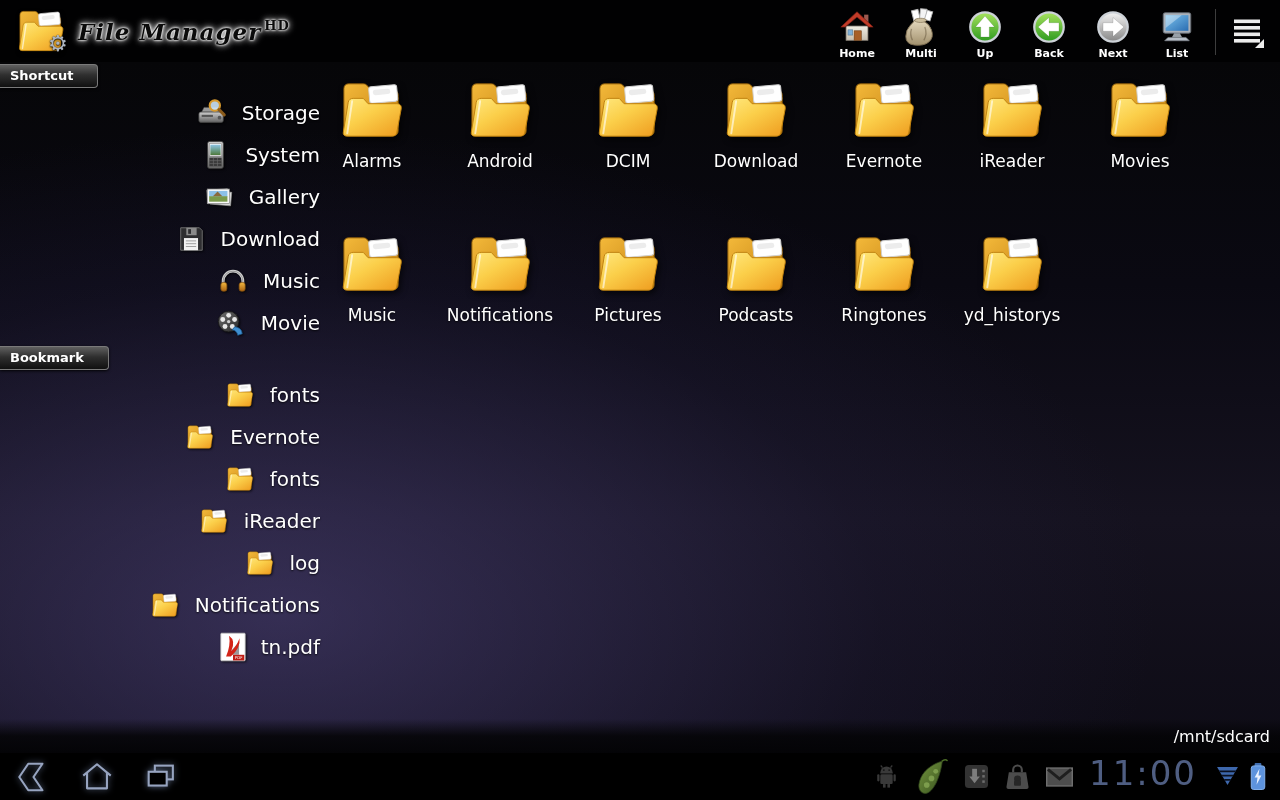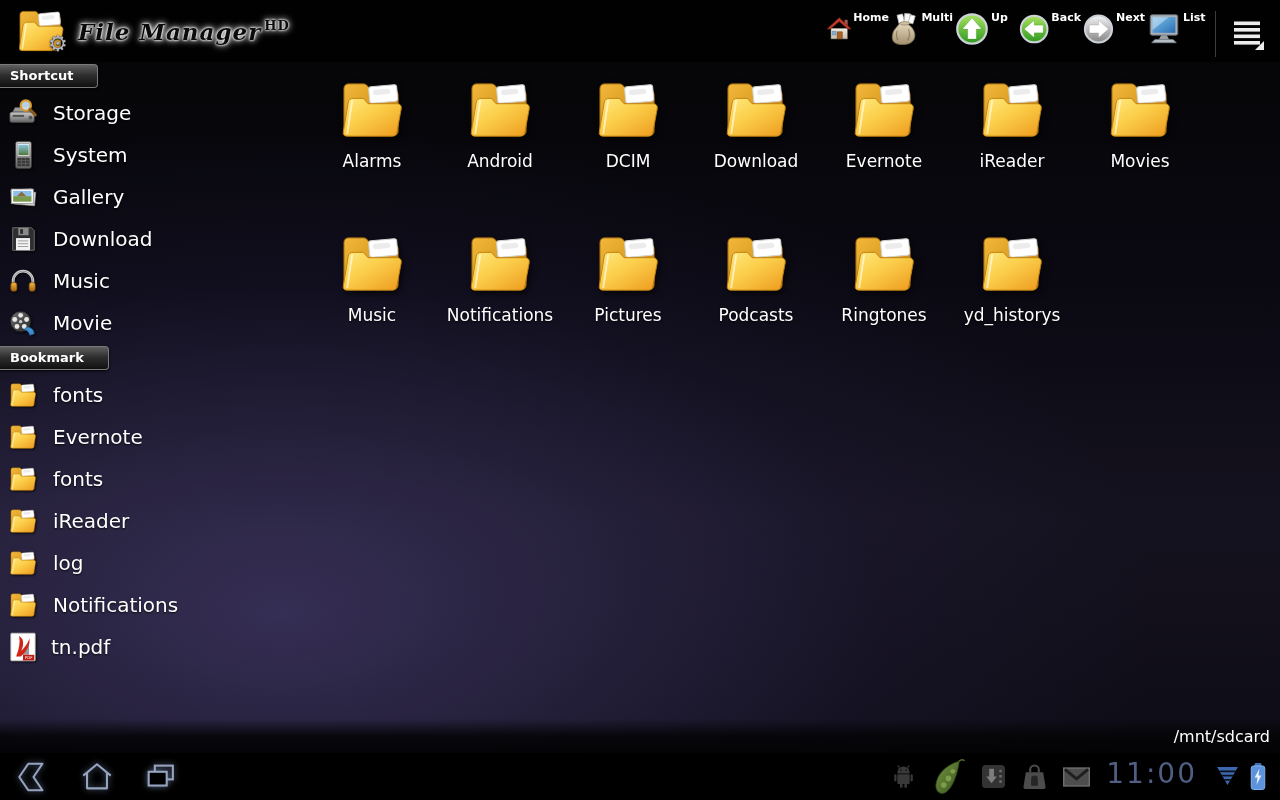--- a/index.html
+++ b/index.html
@@ -11,57 +11,57 @@
   
   .topbar{position:absolute;top:0;left:0;right:0;height:62px;background:#010102;display:flex;align-items:center;z-index:5;}
   .logo{display:flex;align-items:center;margin-left:14px;position:relative;cursor:default;}
   .logo-folder{width:54px;height:48px;filter:drop-shadow(1px 2px 2px rgba(0,0,0,.8));}
   .logo-gear{position:absolute;left:34px;top:24px;font-size:22px;color:#aeb6c2;text-shadow:0 1px 2px #000,0 0 1px #333;}
   .app-title{margin-left:10px;font-family:"DejaVu Serif","Liberation Serif",serif;font-style:italic;font-weight:bold;
     font-size:23px;color:#0b0b0b;letter-spacing:1px;
     text-shadow:0 0 2px #fff,0 0 3px #fff,0 0 6px rgba(255,255,255,.95),0 0 10px rgba(255,255,255,.6);text-align:center;}
   .app-hd{font-size:13px;vertical-align:10px;margin-left:3px;font-style:normal;font-weight:bold;}
   .toolbar{margin-left:auto;display:flex;align-items:flex-start;padding-right:8px;}
-  .tb-item{width:64px;display:flex;flex-direction:row;align-items:flex-start;padding-top:5px;cursor:pointer;}
+  .tb-item{width:64px;display:flex;flex-direction:column;align-items:center;padding-top:5px;cursor:pointer;}
   .tb-ico{width:38px;height:38px;}
   .tb-label{font-size:11px;font-weight:bold;color:#fff;margin-top:1px;}
   .tb-sep{width:1px;height:46px;background:#3d3d3d;margin:6px 10px 0 6px;}
   .menu-btn{width:46px;padding-top:14px;display:flex;justify-content:center;cursor:pointer;}
   
   .content{position:absolute;top:62px;bottom:47px;left:0;right:0;
     background:
       radial-gradient(1150px 640px at 22% 80%, rgba(92,80,146,.48), rgba(44,38,78,.20) 52%, rgba(0,0,0,0) 76%),
       linear-gradient(180deg,#060608 0%,#0a0912 32%,#15121f 66%,#0e0c16 100%);}
   
   .sidebar{position:absolute;left:0;top:0;width:320px;}
   .side-tab{display:inline-block;margin:2px 0 4px 0;padding:3px 24px 4px 10px;font-size:13px;font-weight:bold;color:#fff;
     background:linear-gradient(180deg,#606060 0%,#2f2f2f 45%,#101010 100%);
     border:1px solid #7a7a7a;border-left:none;border-radius:0 4px 4px 0;box-shadow:0 1px 3px rgba(0,0,0,.9);}
-  .side-row{display:flex;align-items:center;height:42px;padding-left:8px;cursor:pointer;}
+  .side-row{display:flex;align-items:center;height:42px;padding-left:8px;cursor:pointer;justify-content:flex-end;}
   .side-ico{width:30px;height:30px;flex:none;filter:drop-shadow(1px 1px 1px rgba(0,0,0,.7));}
   .side-label{font-size:20px;color:#fff;margin-left:15px;text-shadow:0 1px 2px rgba(0,0,0,.8);}
   .bm-tab{}
   
   .grid{position:absolute;left:312px;top:0;width:960px;display:flex;flex-wrap:wrap;gap:8px;}
   .cell{width:120px;height:146px;display:flex;flex-direction:column;align-items:center;padding-top:16px;box-sizing:border-box;cursor:pointer;}
   .cell-ico{width:70px;height:64px;filter:drop-shadow(2px 3px 3px rgba(0,0,0,.65));}
   .cell-label{margin-top:9px;font-size:17px;color:#fff;text-shadow:0 1px 2px rgba(0,0,0,.8);white-space:nowrap;}
   
   .pathbar{position:absolute;left:0;right:0;bottom:0;height:34px;display:flex;align-items:center;justify-content:flex-end;
     padding-right:10px;box-sizing:border-box;
     background:linear-gradient(180deg,rgba(4,4,6,0) 0%,rgba(4,4,6,.88) 50%,rgba(3,3,5,.97) 100%);}
   .path-text{color:#fff;font-size:16px;}
   
   .systembar{position:absolute;bottom:0;left:0;right:0;height:47px;background:#000;display:flex;align-items:center;z-index:6;}
   .nav{display:flex;align-items:center;padding-left:14px;}
   .nav-btn{width:38px;height:38px;margin-right:26px;display:flex;align-items:center;justify-content:center;cursor:pointer;}
   .nav-btn svg{filter:drop-shadow(0 0 3px rgba(145,168,215,.6));}
   .status{margin-left:auto;display:flex;align-items:center;padding-right:14px;}
   .st-ico{margin-left:16px;display:flex;align-items:center;cursor:pointer;}
-  .clock{font-size:28px;color:#4f5e82;letter-spacing:2px;margin:0 4px 7px 16px;cursor:default;}
+  .clock{font-size:34px;color:#4f5e82;letter-spacing:2px;margin:0 4px 7px 16px;cursor:default;}
 </style>
 </head>
 <body>
 
 <svg width="0" height="0" style="position:absolute" aria-hidden="true">
   <defs>
     <linearGradient id="gFolderBack" x1="0" y1="0" x2="1" y2="1">
       <stop offset="0" stop-color="#f3b93a"></stop>
         <stop offset="1" stop-color="#c07c10"></stop>
     </linearGradient>

